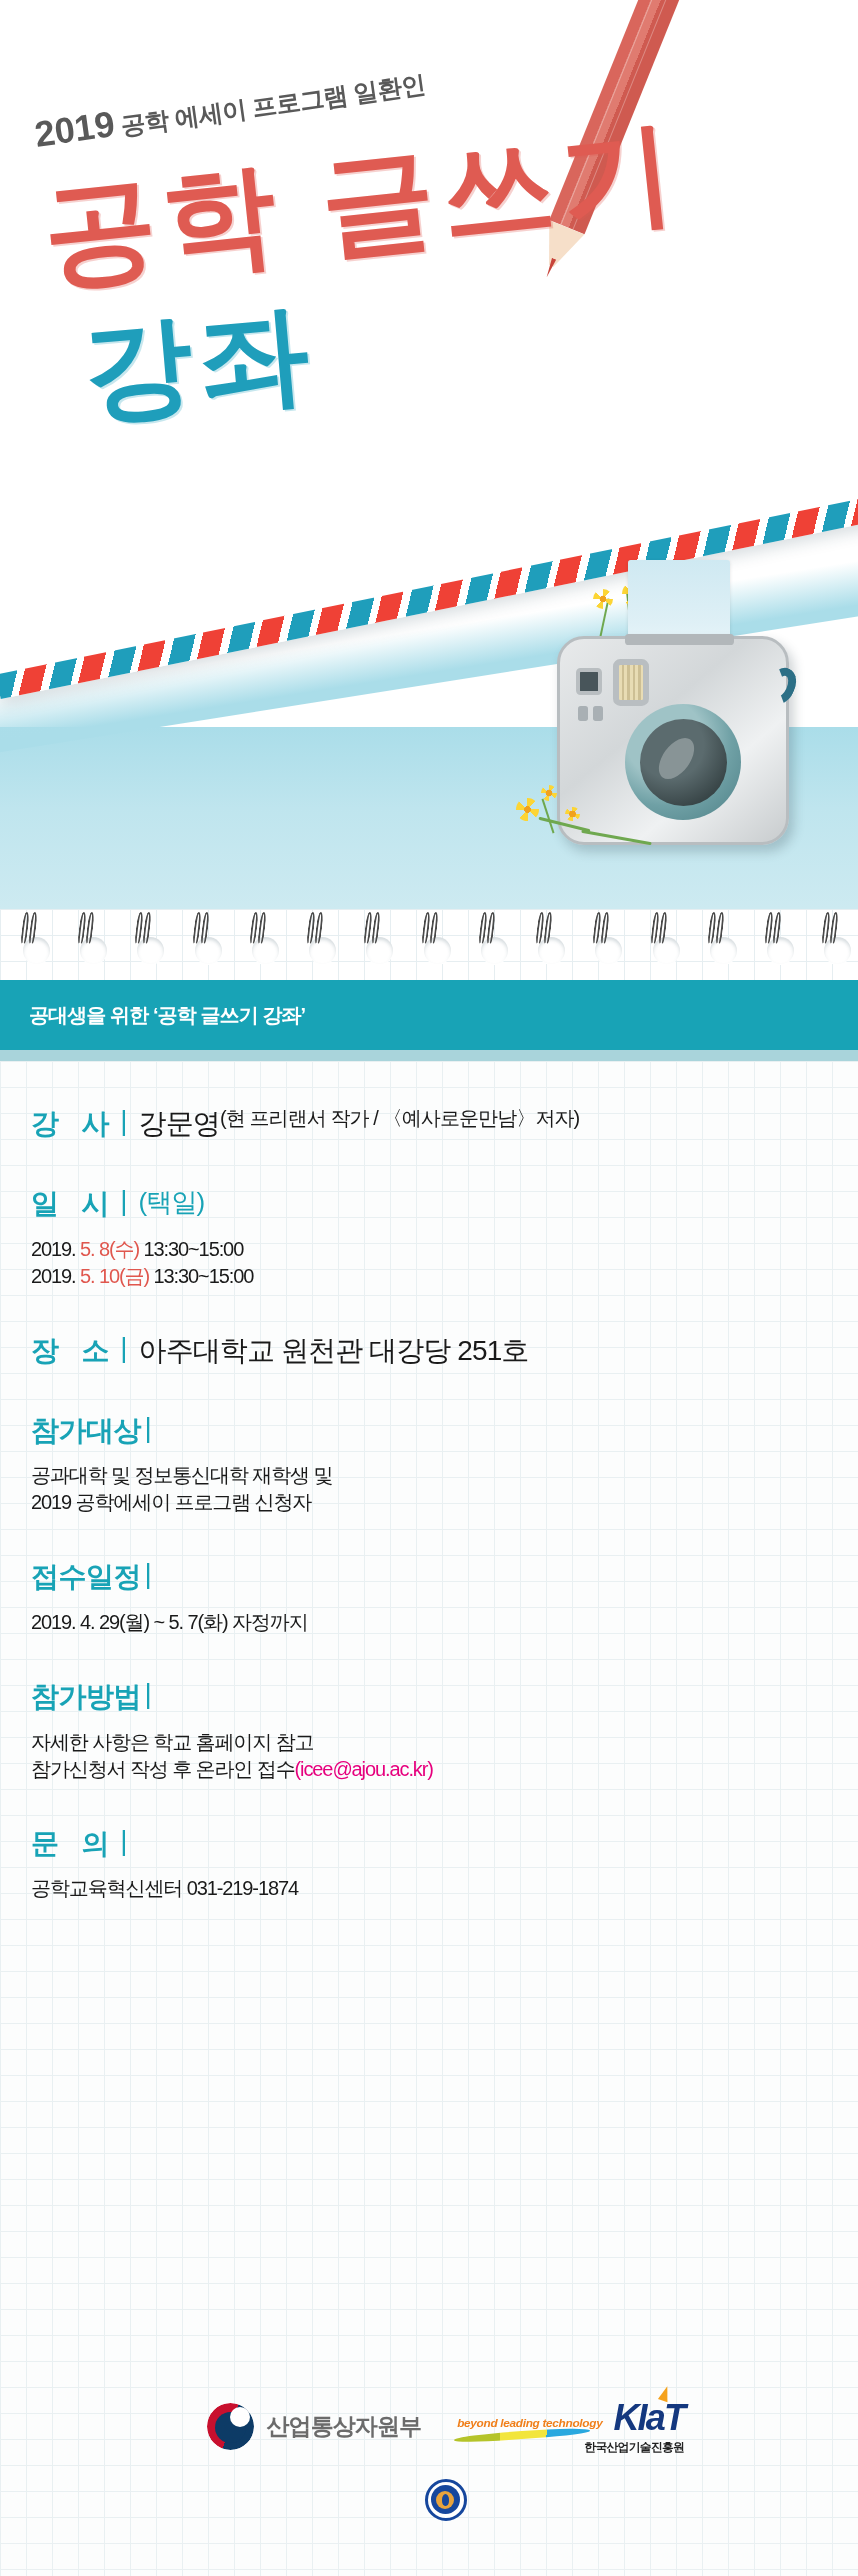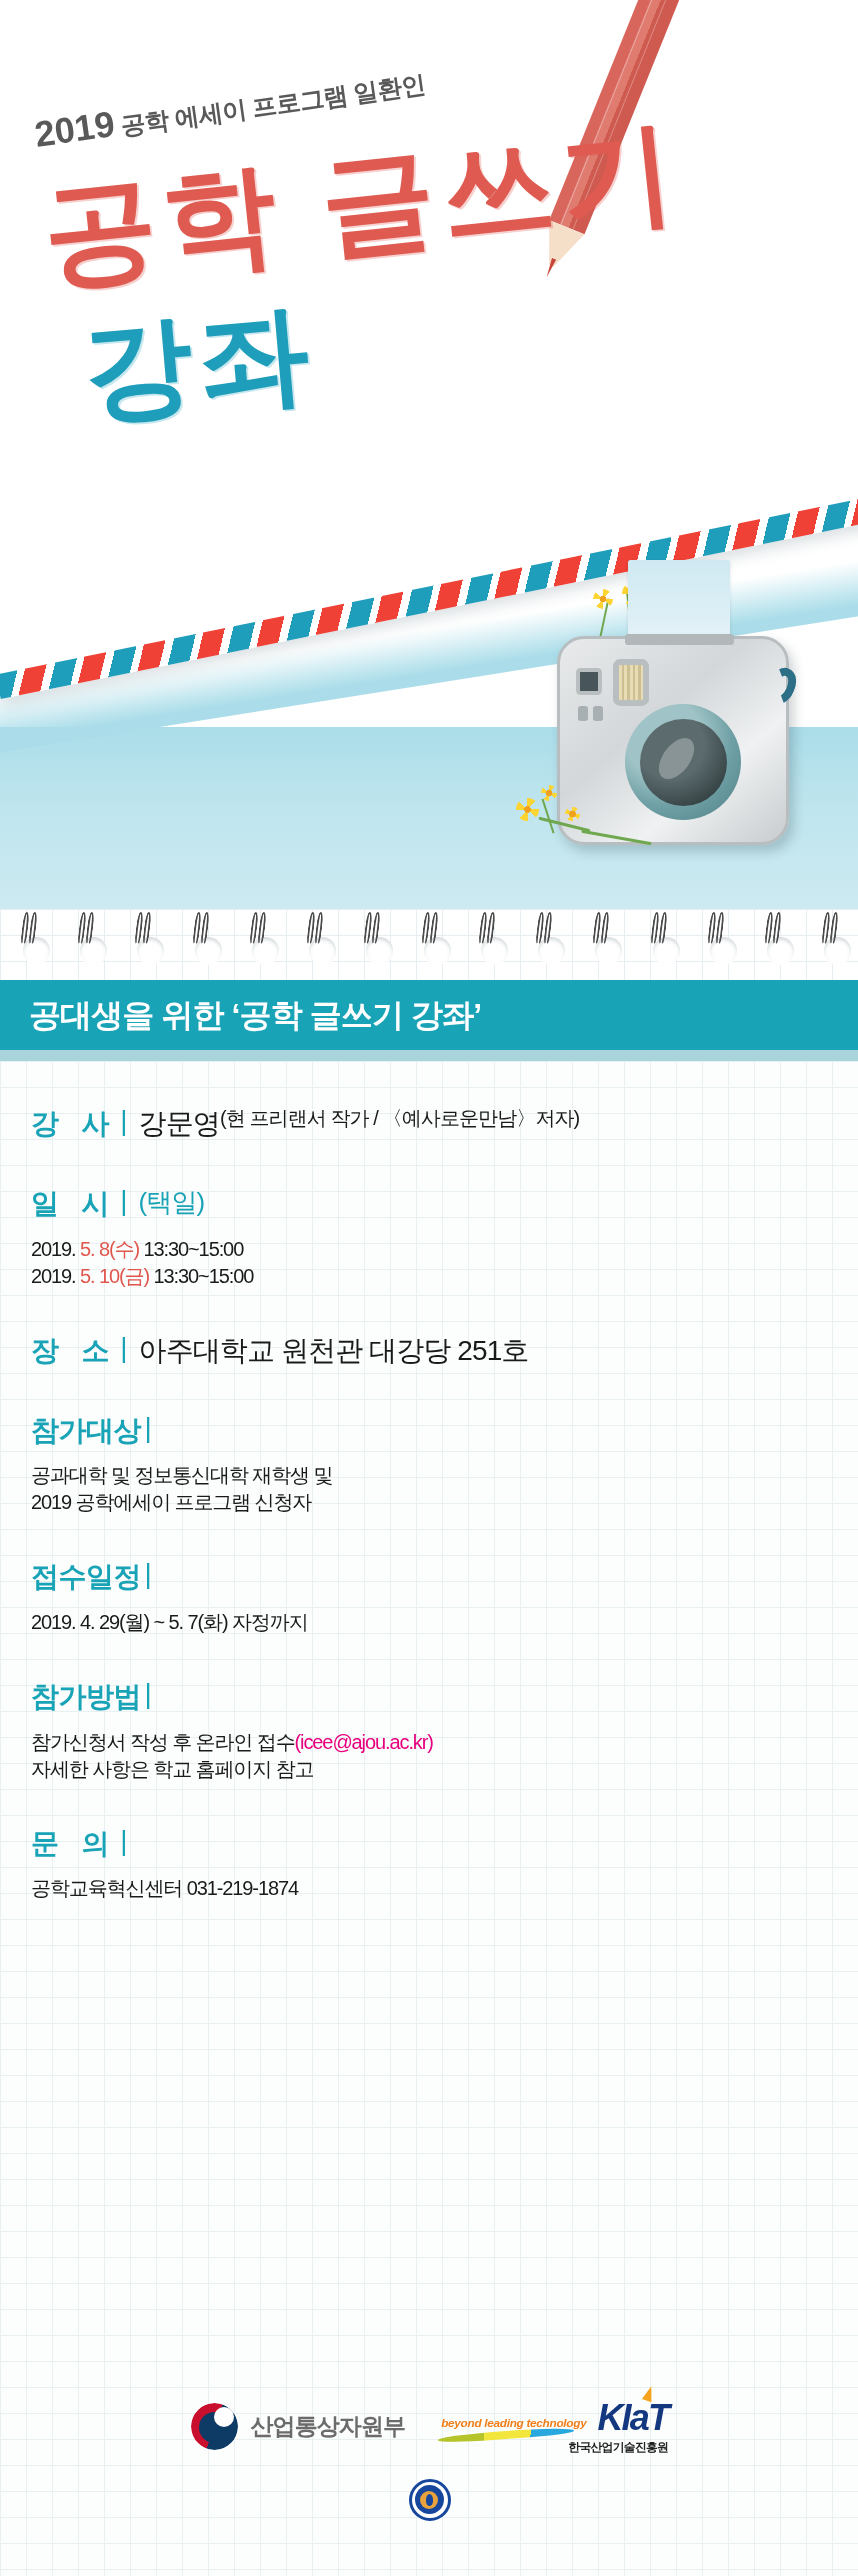--- a/index.html
+++ b/index.html
@@ -235,21 +235,21 @@
   .ring .w1 { left:1.8px; transform:rotate(7deg); }
   .ring .w2 { left:10px; transform:rotate(7deg); }
 
   
   .subtitle-bar {
     position:absolute; left:0; top:980px; width:859px; height:71px;
     background:#18a3b6;
     display:flex; align-items:center;
   }
   .subtitle-bar h2 {
-    color:#ffffff; font-size:32px; font-weight:700; letter-spacing:-0.9px;
+    color:#ffffff; font-size:20px; font-weight:700; letter-spacing:-0.9px;
     padding-left:29px;
   }
   .subtitle-shadow {
     position:absolute; left:0; top:1050px; width:859px; height:11px;
     background:#a9d4db;
   }
 
   
   .body-area {
     position:absolute; left:0; top:1061px; width:859px; height:1515px;
@@ -281,21 +281,21 @@
     color:#1a1a1a; font-size:20px; font-weight:500; letter-spacing:-1.1px;
     white-space:nowrap;
   }
   .red { color:#e0574e; }
   .pink { color:#e6007e; }
   .gap-s { height:12.7px; }
   .gap-l { height:42px; }
 
   
   .footer {
-    position:absolute; left:0; top:2381px; width:701px; height:195px;
+    position:absolute; left:16px; top:2381px; width:701px; height:195px;
   }
   .logo-row-1 {
     position:absolute; left:0; top:16.4px; width:859px;
     display:flex; align-items:center; justify-content:center; gap:36px;
   }
   .motie { display:flex; align-items:center; gap:12.7px; }
   .taegeuk {
     position:relative; width:47px; height:47px; flex:0 0 auto;
   }
   .taegeuk .outer {
@@ -580,24 +580,24 @@
       </div>
 
       <div class="gap-l"></div>
 
       <div class="block">
         <div class="row-head">
           <span class="lbl">참가방법</span>
           <span class="divider">|</span>
         </div>
         <div class="gap-s"></div>
+        <div class="line">자세한 사항은 학교 홈페이지 참고</div>
         <div class="line">
           <span>참가신청서 작성 후 온라인 접수</span><span class="pink">(icee@ajou.ac.kr)</span>
         </div>
-        <div class="line">자세한 사항은 학교 홈페이지 참고</div>
       </div>
 
       <div class="gap-l"></div>
 
       <div class="block">
         <div class="row-head">
           <span class="lbl sp">문 의</span>
           <span class="divider">|</span>
         </div>
         <div class="gap-s"></div>

